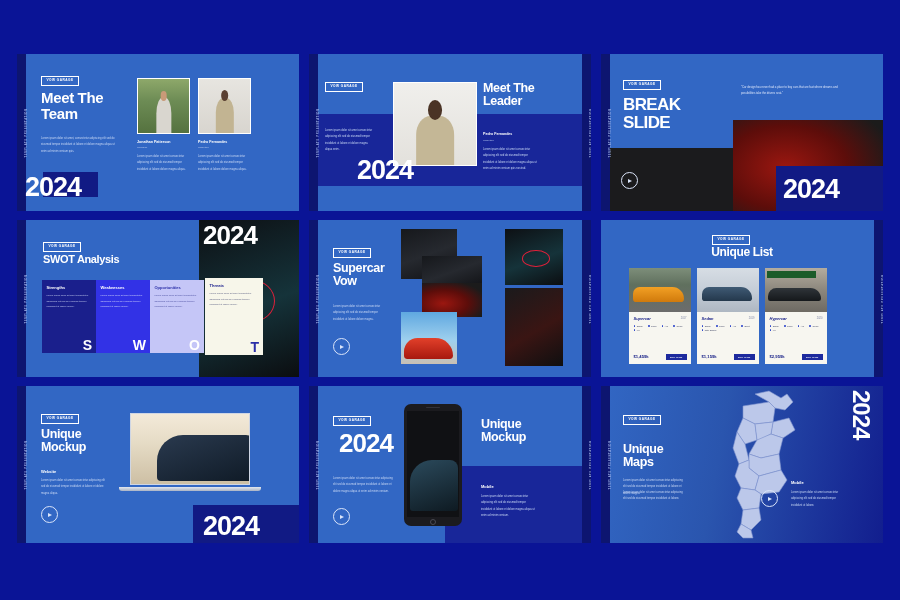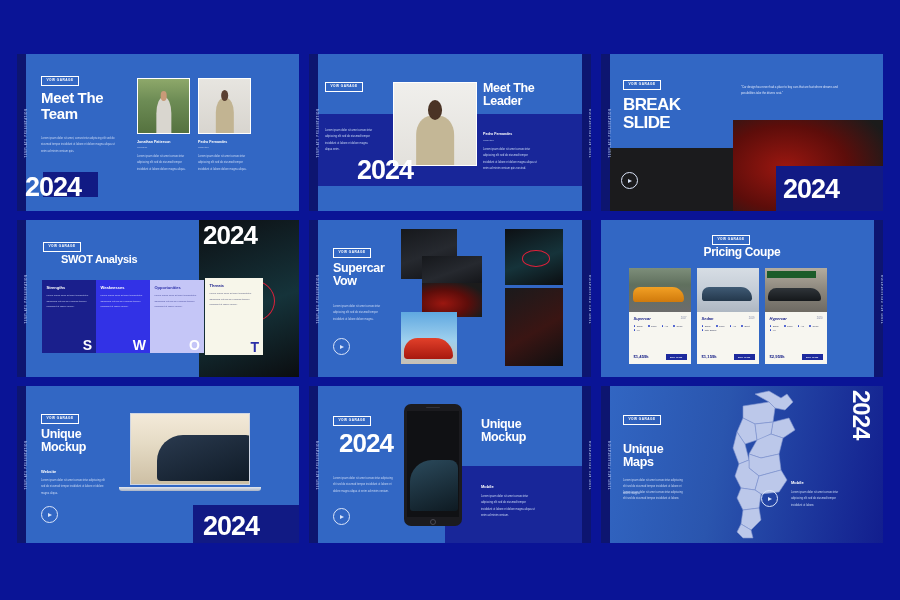--- a/index.html
+++ b/index.html
@@ -272,21 +272,21 @@
   </div>
 
   <div class="slide">
     <div class="photo neon" style="left:182px; top:0; right:0; bottom:0; z-index:1;"></div>
 
     <div class="rail">
       <div class="rail-text">TEMPLATE PRESENTATION</div>
     </div>
 
     <div class="logo-badge" style="left:26px; top:22px;">VOW GARAGE</div>
-    <div class="title" style="left:44px; top:34px; font-size:11px;">SWOT Analysis</div>
+    <div class="title" style="left:26px; top:34px; font-size:11px;">SWOT Analysis</div>
 
     <div class="year" style="left:186px; top:2px; font-size:26px; z-index:9;">2024</div>
 
     <div class="swot-card" style="left:25px; top:60px; width:54px; height:73px; background:#1a1f8c;">
       <div class="swot-h" style="color:#ffffff;">Strengths</div>
       <div class="swot-b" style="color:#c5cdf0;">Lorem ipsum dolor sit amet consectetur adipiscing elit sed do eiusmod tempor incididunt ut labore dolore.</div>
       <div class="swot-letter" style="color:#ffffff;">S</div>
     </div>
 
     <div class="swot-card" style="left:79px; top:60px; width:54px; height:73px; background:#3232e6;">
@@ -331,21 +331,21 @@
 
     <div class="playbtn" style="left:24px; top:118px;"></div>
   </div>
 
   <div class="slide">
     <div class="rail" style="left:auto;right:0;">
       <div class="rail-text">TEMPLATE PRESENTATION</div>
     </div>
 
     <div class="logo-badge" style="left:111px; top:15px;">VOW GARAGE</div>
-    <div class="title" style="left:0; right:0; top:26px; font-size:12px; text-align:center;">Pricing Coupe</div>
+    <div class="title" style="left:0; right:0; top:26px; font-size:12px; text-align:center;">Unique List</div>
 
     <div class="price-card" style="left:28px; top:48px; width:62px; height:96px;">
       <div class="pc-photo">
           <div class="photo car-orange" style="inset:0;"></div>
         </div>
       <div class="pc-body">
         <div class="pc-name">Supercar</div>
         <div class="pc-year">2017</div>
         <div class="pc-feats">
           <span class="pc-feat">

